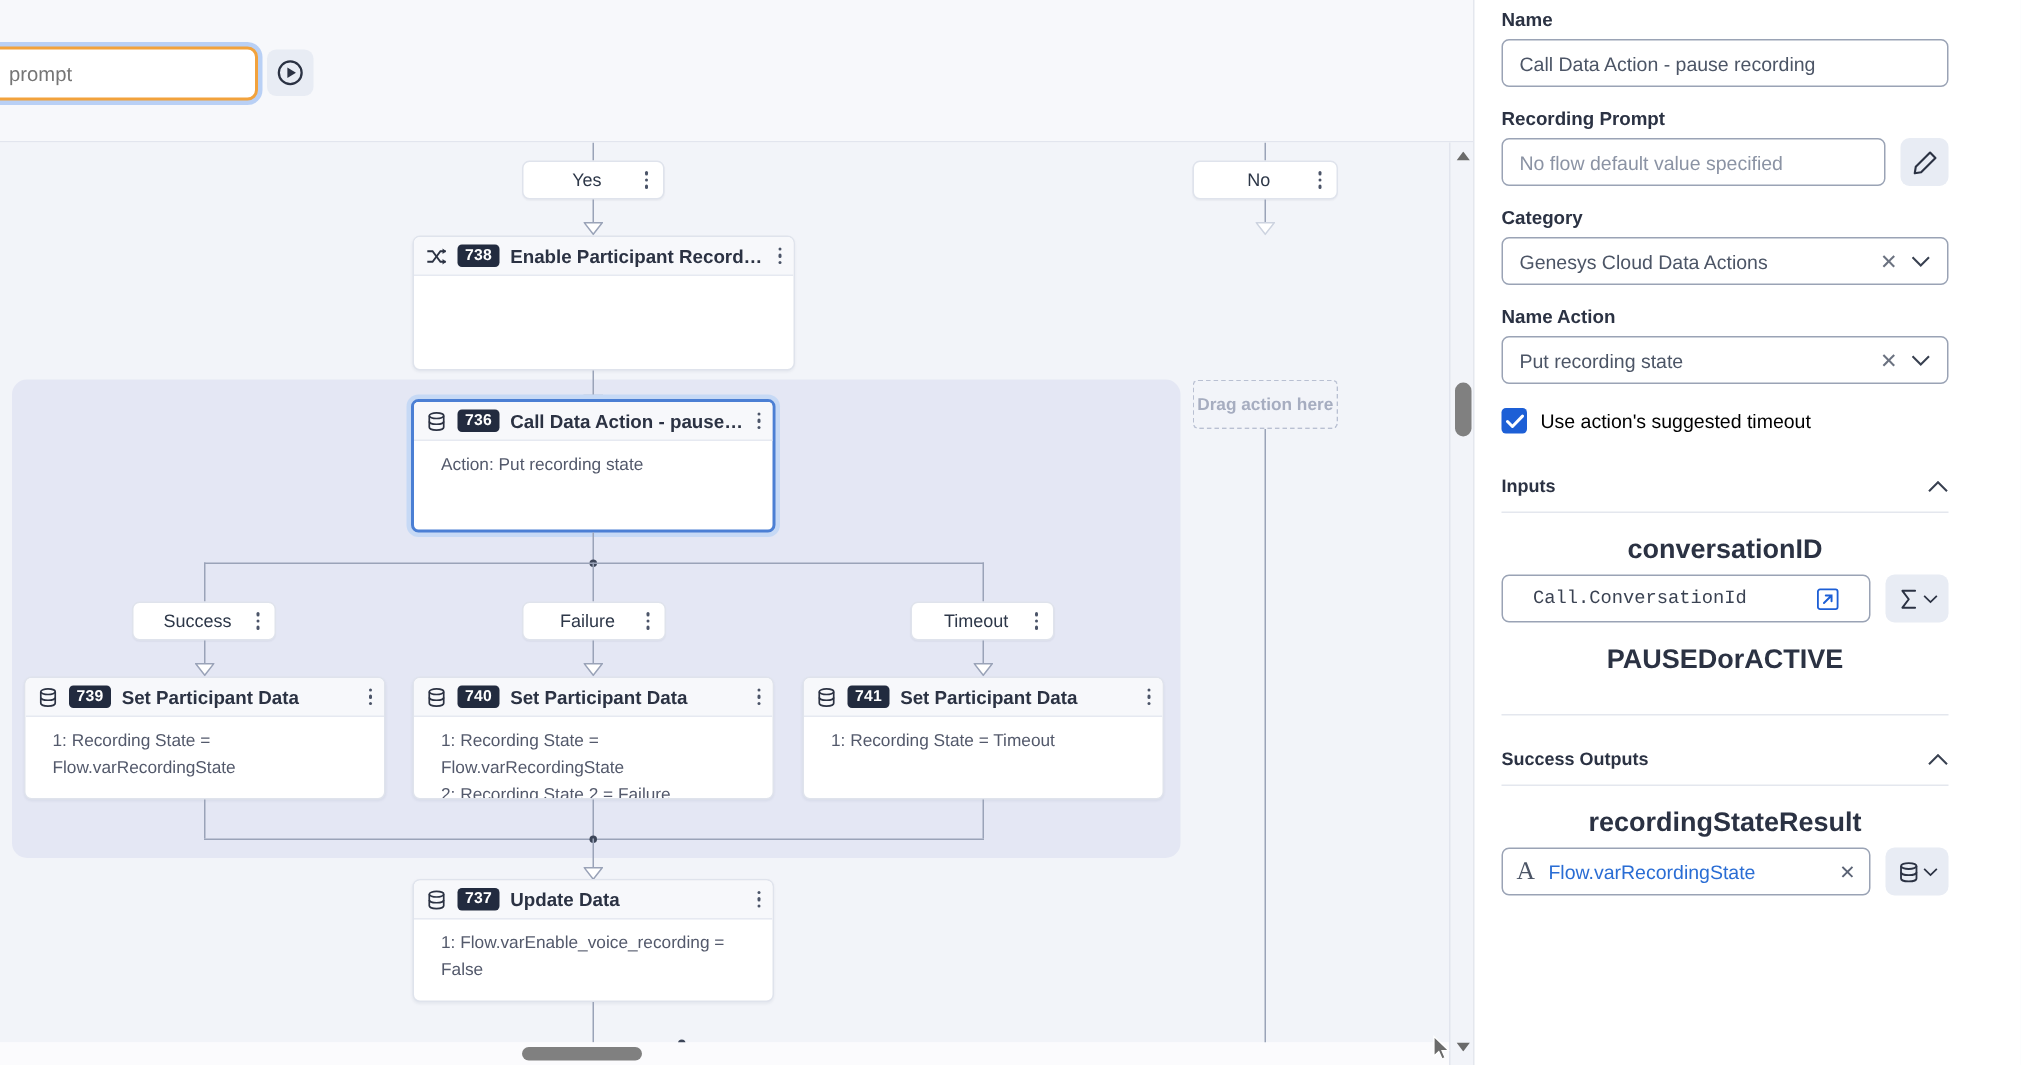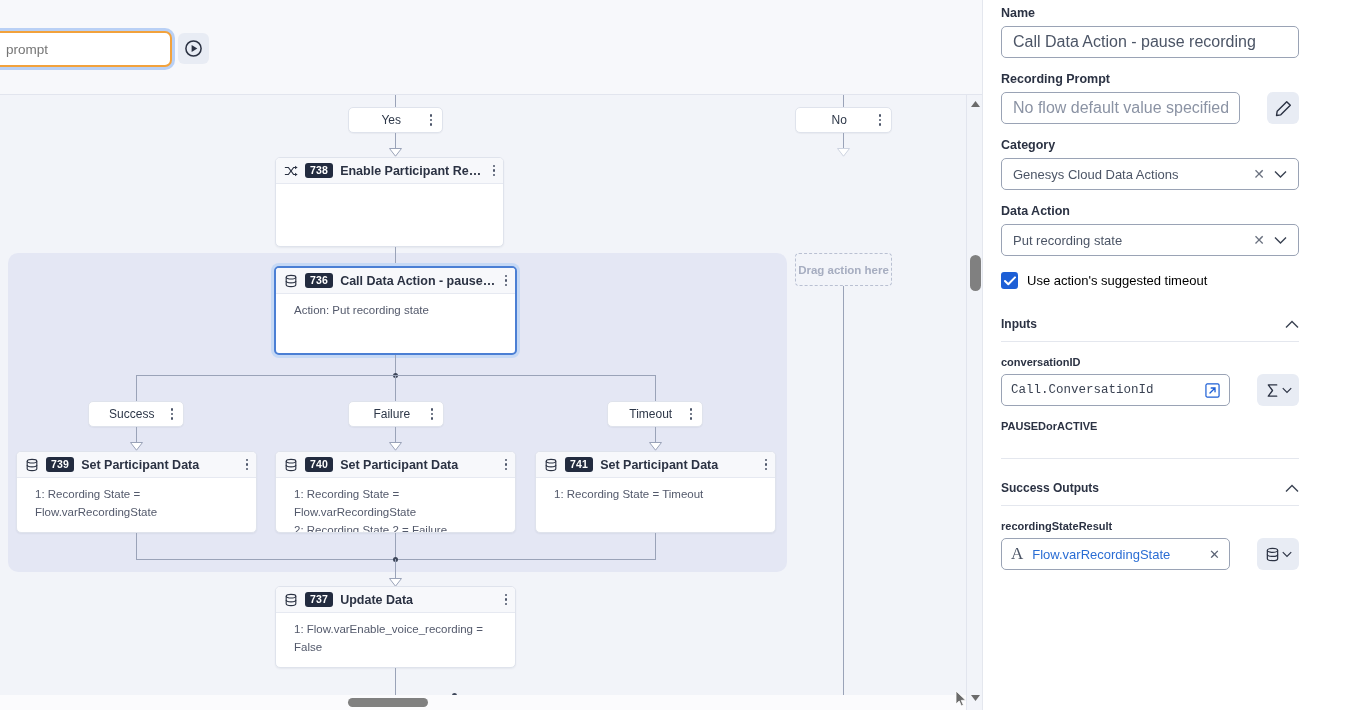--- a/index.html
+++ b/index.html
@@ -135,29 +135,29 @@
   
   .panel {
     position: absolute; left: 982px; top: 0; width: 335px; height: 710px;
     background: #ffffff; border-left: 1px solid #e4e7ee;
     padding: 0 18px; overflow: hidden;
   }
   .field-label {
     font-size: 12.5px; font-weight: bold; color: #2b3243;
     margin-top: 14px; margin-bottom: 6px;
   }
-  .field-label.sub { font-size: 11px; }
+  .field-label.sub { font-size: 18px; text-align: center; }
   .txt-input {
     width: 100%; height: 32px; border: 1px solid #9aa3b5;
     border-radius: 5px; background: #ffffff;
-    padding: 0 11px; font-size: 16px; color: #4c5566;
+    padding: 0 11px; font-size: 13px; color: #4c5566;
     font-family: "Liberation Sans", sans-serif; outline: none;
   }
   .txt-input::placeholder { color: #8b93a4; }
-  .row { display: flex; align-items: center; gap: 27px; }
+  .row { display: flex; align-items: center; gap: 10px; }
   .icon-btn {
     width: 32px; height: 32px; flex: 0 0 32px;
     background: #e8ecf4; border: none; border-radius: 6px;
     display: flex; align-items: center; justify-content: center; cursor: pointer;
   }
   .icon-btn.wide { width: 42px; flex: 0 0 42px; gap: 2px; }
   .select {
     position: relative; width: 100%; height: 32px;
     border: 1px solid #9aa3b5; border-radius: 5px; background: #ffffff;
     display: flex; align-items: center; padding: 0 11px;
@@ -172,21 +172,21 @@
   }
   .cbx-label { font-size: 13px; color: #000000; }
   .section-head {
     display: flex; align-items: center; justify-content: space-between;
     margin-top: 28px; padding-bottom: 10px; border-bottom: 1px solid #e4e7ee;
   }
   .section-title { font-size: 12px; font-weight: bold; color: #2b3243; }
   .divider { height: 1px; background: #e4e7ee; margin-top: 26px; }
   .mono-input {
     width: 100%; height: 32px; border: 1px solid #9aa3b5; border-radius: 5px;
-    background: #ffffff; display: flex; align-items: center; padding: 0 9px;
+    background: #ffffff; display: flex; align-items: center; padding: 0 20px;
     font-family: "Liberation Mono", monospace; font-size: 12.5px; color: #3a4252;
   }
   .mono-input .mv { flex: 1; }
   .var-input {
     width: 100%; height: 32px; border: 1px solid #9aa3b5; border-radius: 5px;
     background: #ffffff; display: flex; align-items: center; gap: 9px; padding: 0 9px;
     font-size: 13px;
   }
   .var-input .serif-a {
     font-family: "Liberation Serif", serif; font-size: 17px; color: #4c5566;
@@ -227,21 +227,21 @@
         </span>
     </div>
 
     <div class="ln ln-v" style="left:395px; top:38px; height:20px;"></div>
     <div class="arrow-out" style="left:389px; top:53px;">
       <svg width="13" height="9" viewBox="0 0 13 9">
           <path d="M0.5 0.5 L12.5 0.5 L6.5 8.2 Z" fill="#ffffff" stroke="#9aa3b8" stroke-width="1"></path>
         </svg>
     </div>
 
-    <div class="card" style="left:275px; top:62px; width:229px; height:90px;">
+    <div class="card" style="left:275px; top:62px; width:255px; height:90px;">
       <div class="card-head">
         <svg class="card-icon" viewBox="0 0 16 16">
           <path d="M1 4 H5 L11 12 H15" stroke="#2b3243" stroke-width="1.4" fill="none"></path>
           <path d="M1 12 H5 L11 4 H15" stroke="#2b3243" stroke-width="1.4" fill="none"></path>
           <path d="M12.6 1.9 L15.4 4 L12.6 6.1 Z" fill="#2b3243"></path>
           <path d="M12.6 9.9 L15.4 12 L12.6 14.1 Z" fill="#2b3243"></path>
         </svg>
         <span class="badge">738</span>
         <span class="card-title">Enable Participant Recording</span>
         <span class="kebab">
@@ -486,21 +486,21 @@
 
     <div class="field-label">Category</div>
     <div class="select">
       <span class="sel-val">Genesys Cloud Data Actions</span>
       <span class="clear-x">✕</span>
       <svg width="13" height="9" viewBox="0 0 13 9">
         <path d="M1 1.5 L6.5 7 L12 1.5" fill="none" stroke="#3a4252" stroke-width="1.4"></path>
       </svg>
     </div>
 
-    <div class="field-label">Data Action</div>
+    <div class="field-label">Name Action</div>
     <div class="select">
       <span class="sel-val">Put recording state</span>
       <span class="clear-x">✕</span>
       <svg width="13" height="9" viewBox="0 0 13 9">
         <path d="M1 1.5 L6.5 7 L12 1.5" fill="none" stroke="#3a4252" stroke-width="1.4"></path>
       </svg>
     </div>
 
     <div class="checkbox-row">
       <span class="cbx">

